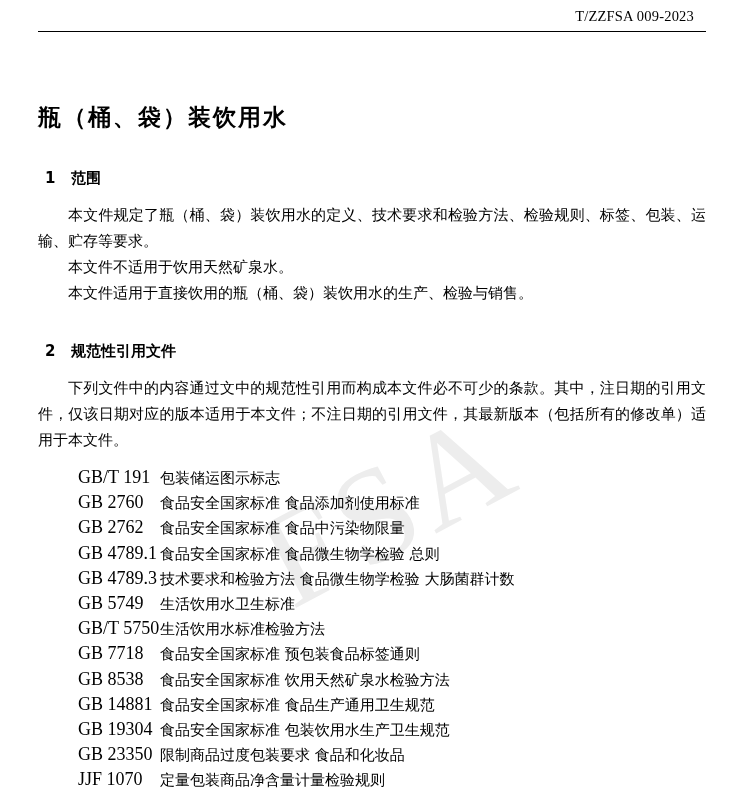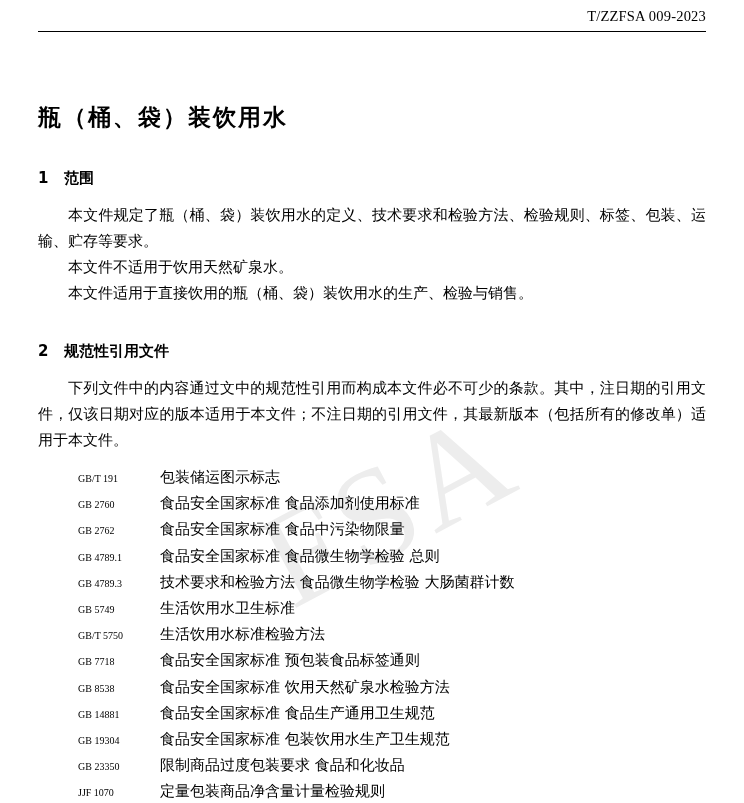--- a/index.html
+++ b/index.html
@@ -22,21 +22,21 @@
     box-sizing: border-box;
     padding: 0 38px;
   }
   
   .header {
     position: relative;
     height: 34px;
   }
   .header-code {
     position: absolute;
-    right: 0;
+    right: 12px;
     top: 8px;
     font-size: 14.5px;
     letter-spacing: 0.2px;
     font-family: "Liberation Serif", "DejaVu Serif", serif;
     white-space: nowrap;
   }
   .header-rule {
     position: absolute;
     left: 0;
     right: 0;
@@ -76,20 +76,21 @@
     font-family: "DejaVu Sans", "Liberation Sans", sans-serif;
     margin-top: 68px;
     letter-spacing: 2px;
   }
   
   .section-head {
     font-size: 15px;
     font-weight: bold;
     font-family: "DejaVu Sans", "Liberation Sans", sans-serif;
     margin-top: 36px;
+    margin-left: 7px;
   }
   .section-head .num {
     display: inline-block;
     width: 26px;
   }
   .para {
     font-size: 15px;
     line-height: 26px;
     margin-top: 14px;
     text-align: justify;
@@ -108,21 +109,21 @@
   .ref-item {
     font-size: 15px;
     line-height: 24.2px;
     font-family: "DejaVu Sans", "Liberation Sans", sans-serif;
     white-space: nowrap;
   }
   .ref-item .code {
     display: inline-block;
     min-width: 82px;
     font-family: "Liberation Serif", "DejaVu Serif", serif;
-    font-size: 10px;
+    font-size: 18px;
   }
   .ref-item .tname {
     font-family: "DejaVu Sans", "Liberation Sans", sans-serif;
   }
 </style>
 </head>
 <body>
 
 <div class="page">
 

